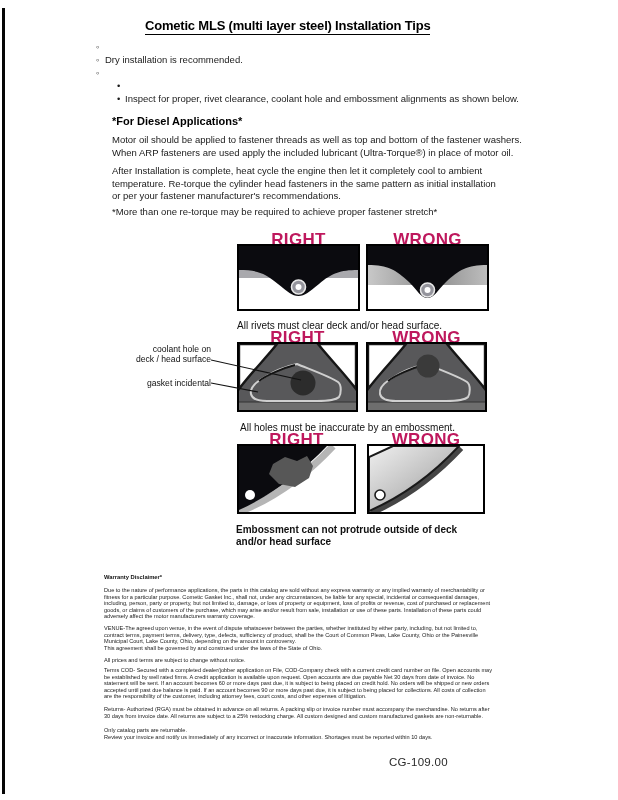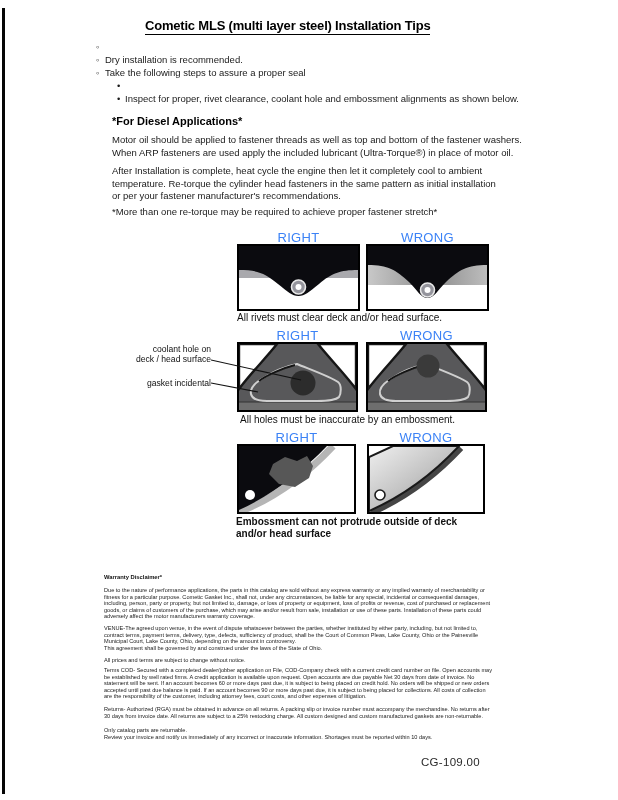--- a/index.html
+++ b/index.html
@@ -21,58 +21,57 @@
   .tips-list{left:96px;top:40px;font-size:9.5px;line-height:13px;}
   .tip-row{display:flex;align-items:baseline;}
   .tip-row.sub{padding-left:21px;}
   .marker{width:9px;display:inline-block;}
   .marker.dot{width:8px;}
 
   .diesel-heading{left:112px;top:115px;font-size:11px;font-weight:bold;color:#000;}
   .body-par{left:112px;font-size:9.5px;line-height:12.5px;width:430px;}
   .par1{top:134px;} .par2{top:165px;} .par3{top:206px;}
 
-  .rw-label{font-size:13px;font-weight:normal;color:#3b82f6;text-align:center;letter-spacing:0.3px;}
+  .rw-label{font-size:17px;font-weight:bold;color:#be185d;text-align:center;letter-spacing:0.3px;}
   .diagram-box{
     box-sizing:border-box;border:2px solid #000;background:#fff;
   }
   .diagram-box svg{display:block;width:100%;height:100%;}
-  .caption{font-size:10px;line-height:12px;color:#111;}
+  .caption{font-size:10px;line-height:12px;color:#111;margin-top:8px;}
 
   .annotation{font-size:8.6px;line-height:10px;text-align:right;color:#111;}
 
   .legal{left:104px;width:458px;font-size:5.6px;line-height:6.5px;color:#222;}
   .legal-heading{left:104px;top:574px;font-size:5.8px;font-weight:bold;color:#111;}
   .lg-warranty{top:587px;}
   .lg-venue{top:625px;}
   .lg-prices{top:657px;}
   .lg-terms{top:667px;}
   .lg-returns{top:706px;}
   .lg-returnable{top:727px;}
 
-  .doc-code{left:389px;top:756px;font-size:11.5px;color:#2a2a2a;letter-spacing:0.3px;margin-left:32px;}
+  .doc-code{left:389px;top:756px;font-size:11.5px;color:#2a2a2a;letter-spacing:0.3px;}
 </style>
 </head>
 <body>
 
 <div class="abs scan-bar"></div>
 
 <div class="abs doc-title">Cometic MLS (multi layer steel) Installation Tips</div>
 
 <div class="abs tips-list">
   <div class="tip-row">
     <span class="marker">◦</span>
   </div>
   <div class="tip-row">
     <span class="marker">◦</span>
     <span>Dry installation is recommended.</span>
   </div>
   <div class="tip-row">
     <span class="marker">◦</span>
-    <span>Take the following steps to assure a proper seal</span>
   </div>
   <div class="tip-row sub">
     <span class="marker dot">•</span>
   </div>
   <div class="tip-row sub">
     <span class="marker dot">•</span>
     <span>Inspect for proper, rivet clearance, coolant hole and embossment alignments as shown below.</span>
   </div>
 </div>
 

